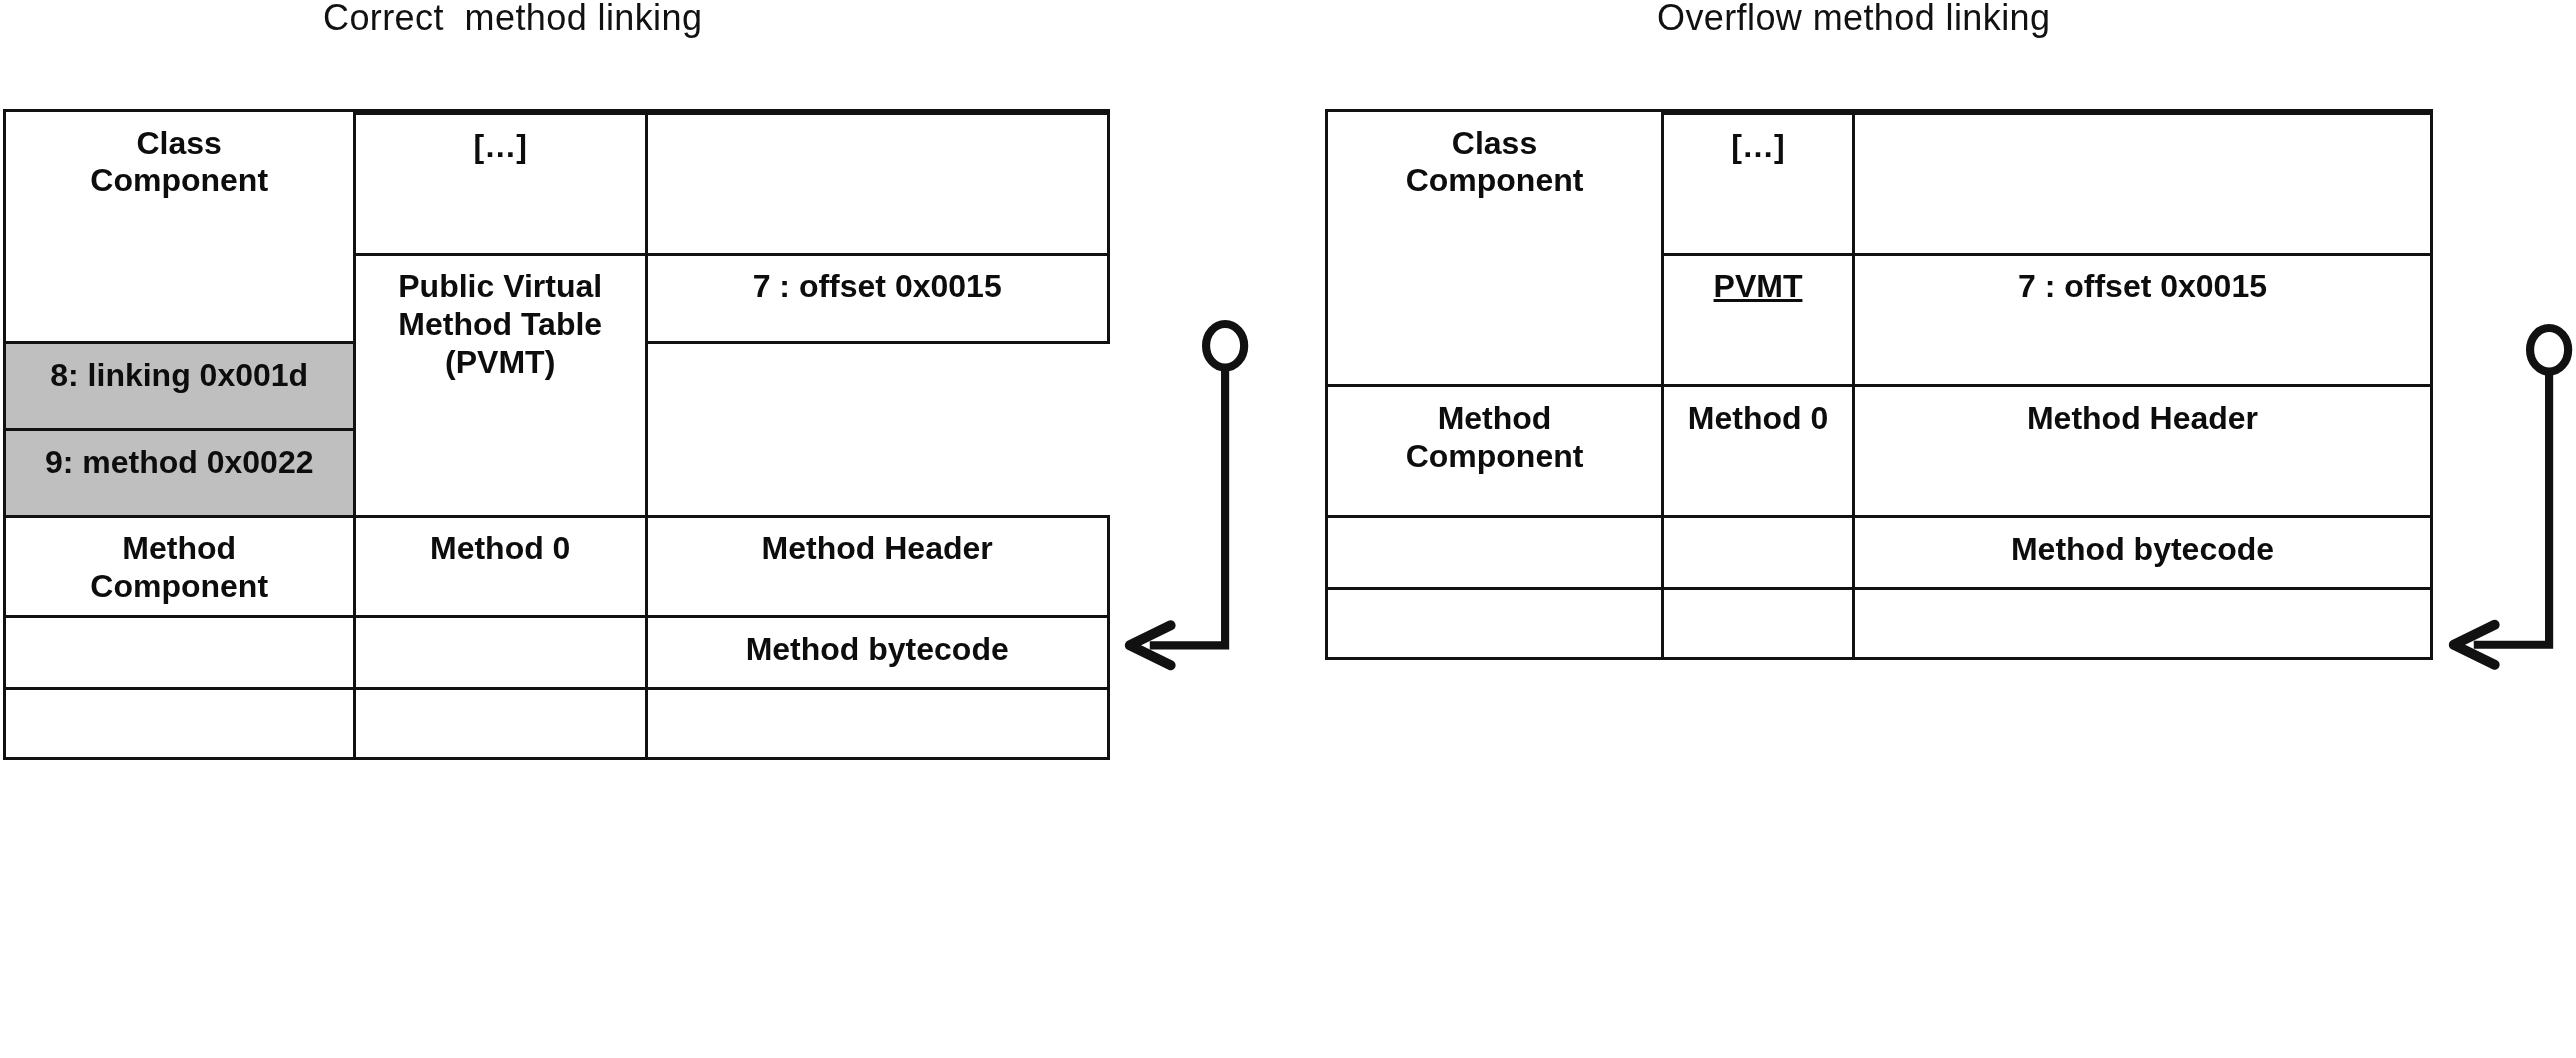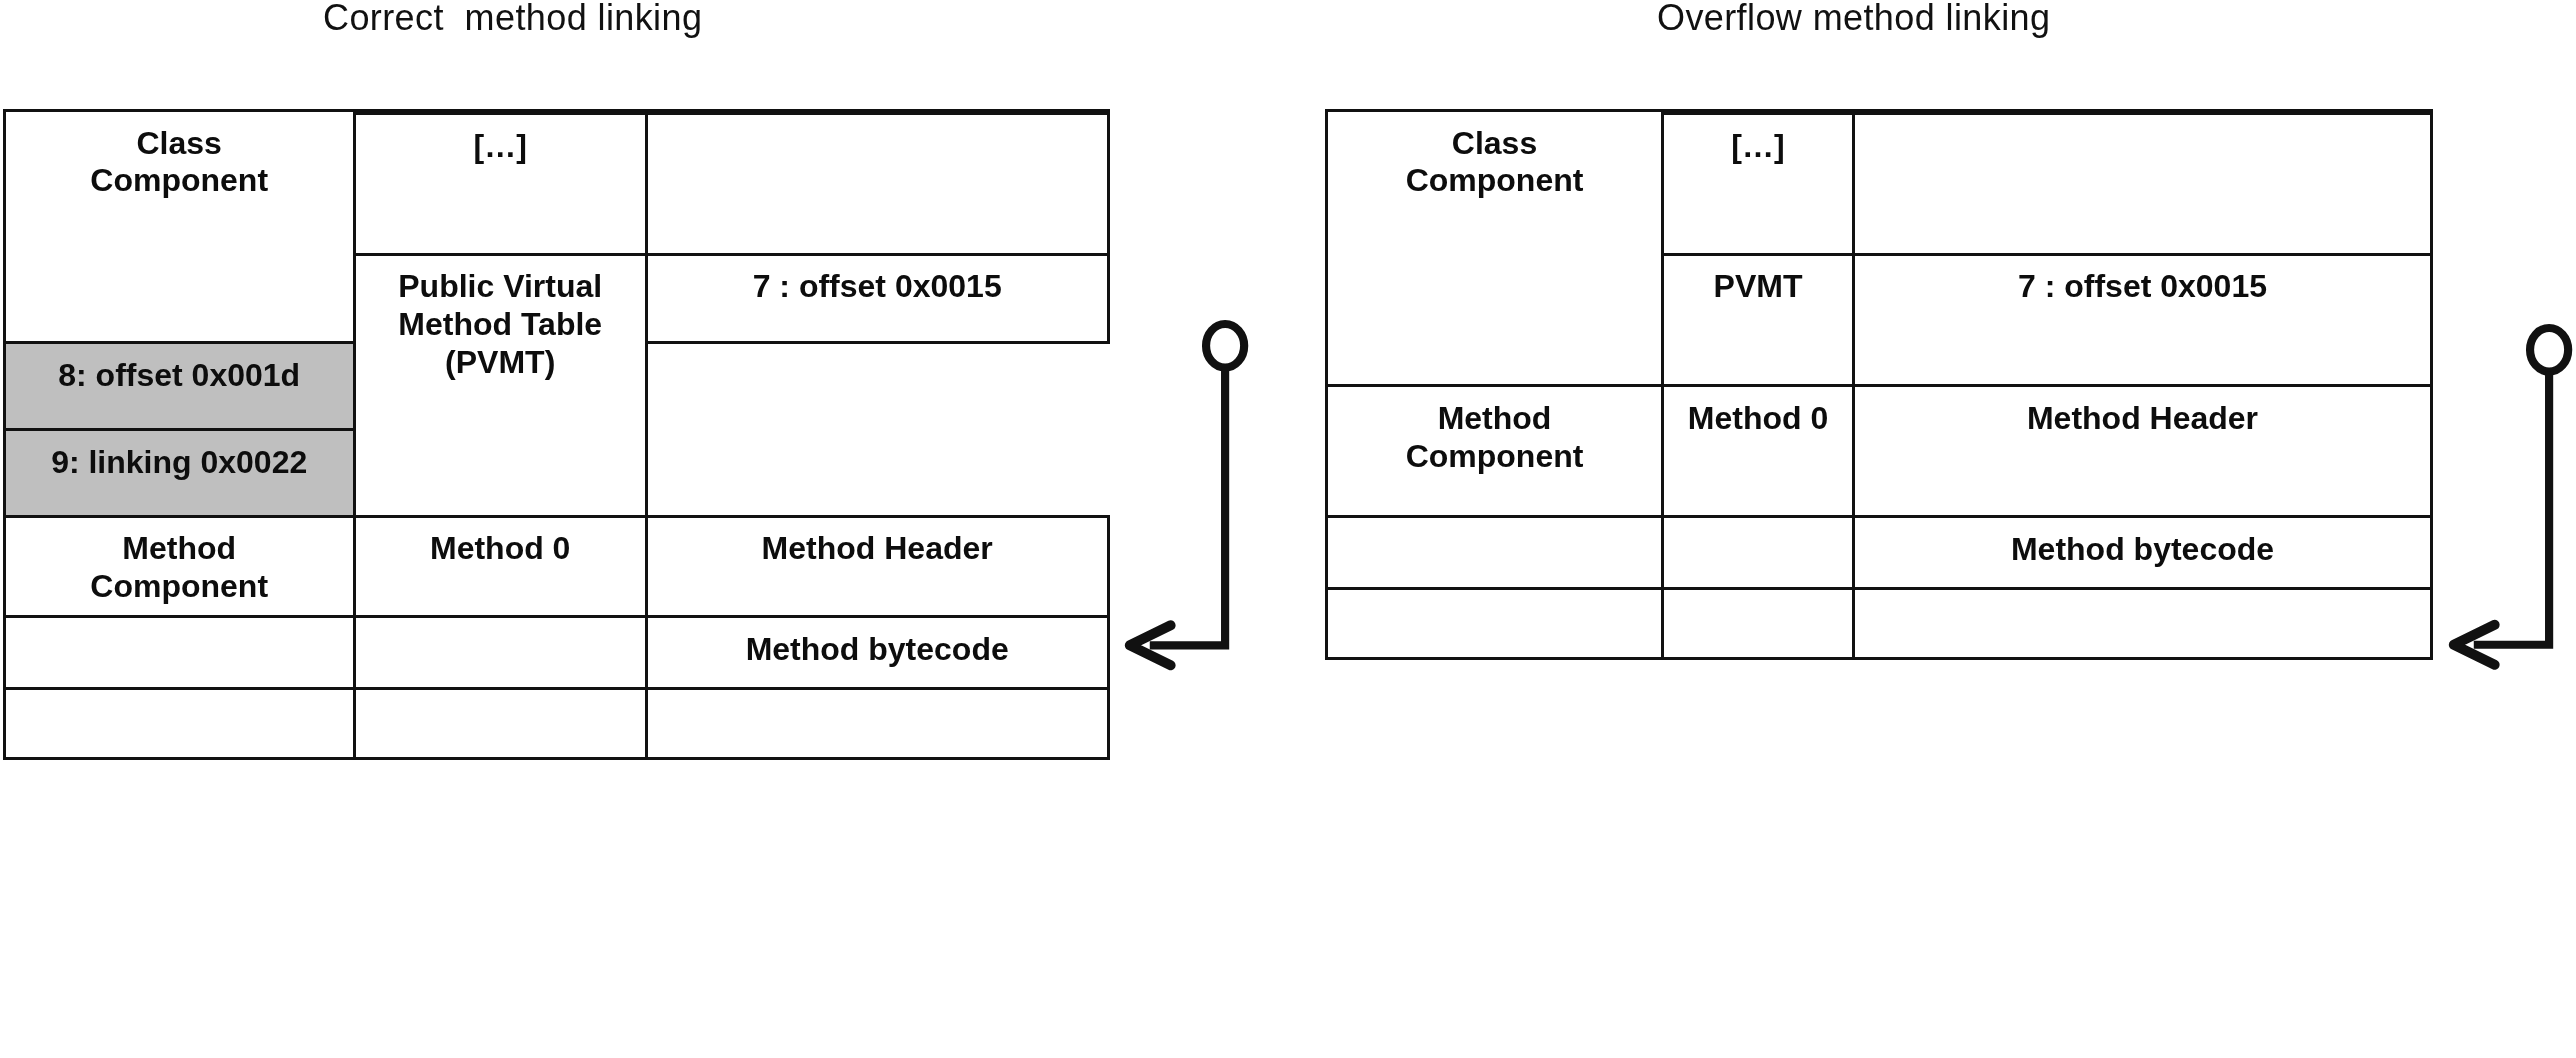--- a/index.html
+++ b/index.html
@@ -99,25 +99,25 @@
         <td style="height:116px;">[…]</td>
         <td class="blank"></td>
       </tr>
 
       <tr>
         <td rowspan="3" style="height:64px;">Public Virtual Method Table (PVMT)</td>
         <td style="height:64px;">7 : offset 0x0015</td>
       </tr>
 
       <tr>
-        <td class="shaded" style="height:62px;">8: offset 0x001d</td>
-      </tr>
-
-      <tr>
-        <td class="shaded" style="height:62px;">9: linking 0x0022</td>
+        <td class="shaded" style="height:62px;">8: linking 0x001d</td>
+      </tr>
+
+      <tr>
+        <td class="shaded" style="height:62px;">9: method 0x0022</td>
       </tr>
 
       <tr>
         <td style="height:71px;">Method<br>Component</td>
         <td>Method 0</td>
         <td>Method Header</td>
       </tr>
 
       <tr>
         <td class="blank" style="height:69px;"></td>
@@ -157,21 +157,21 @@
         <td class="blank"></td>
         <td class="blank"></td>
       </tr>
 
       <tr>
         <td style="height:116px;">[…]</td>
         <td class="blank"></td>
       </tr>
 
       <tr>
-        <td style="height:107px;">PVMT</td>
+        <td style="height:107px;text-decoration:underline;">PVMT</td>
         <td>7 : offset 0x0015</td>
       </tr>
 
       <tr>
         <td style="height:106px;">Method<br>Component</td>
         <td>Method 0</td>
         <td>Method Header</td>
       </tr>
 
       <tr>

